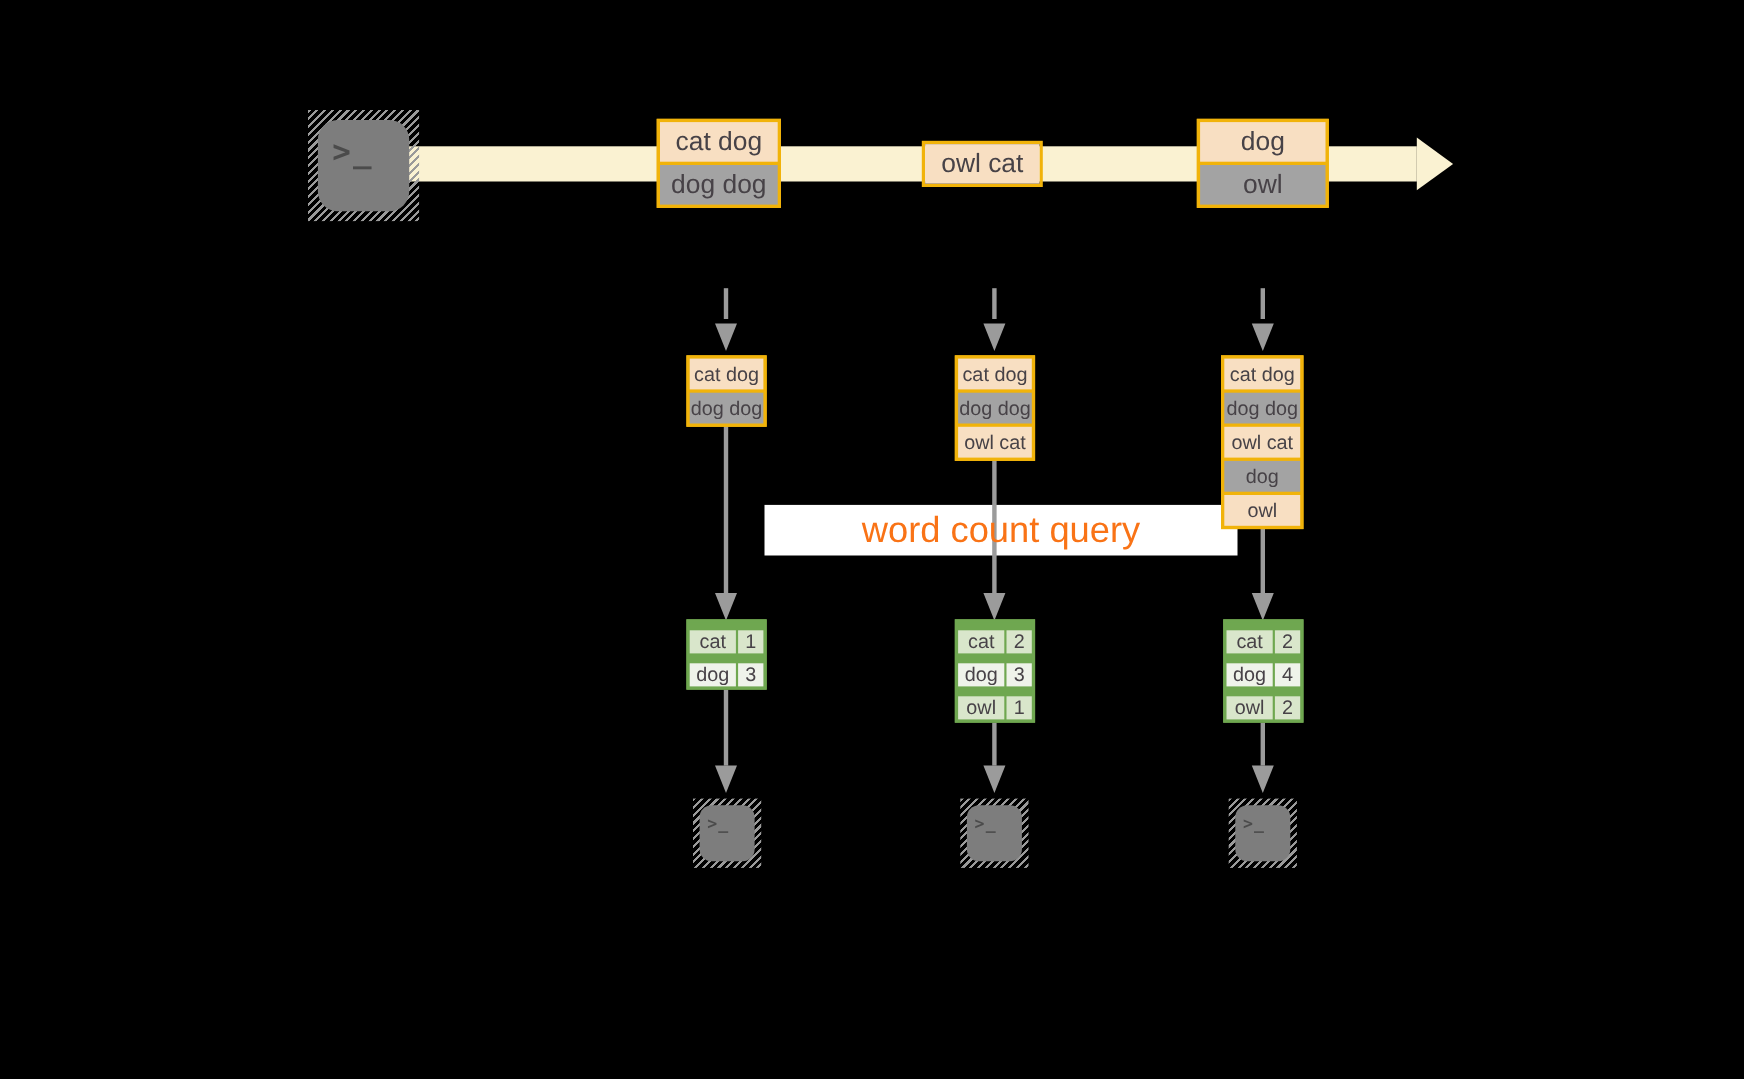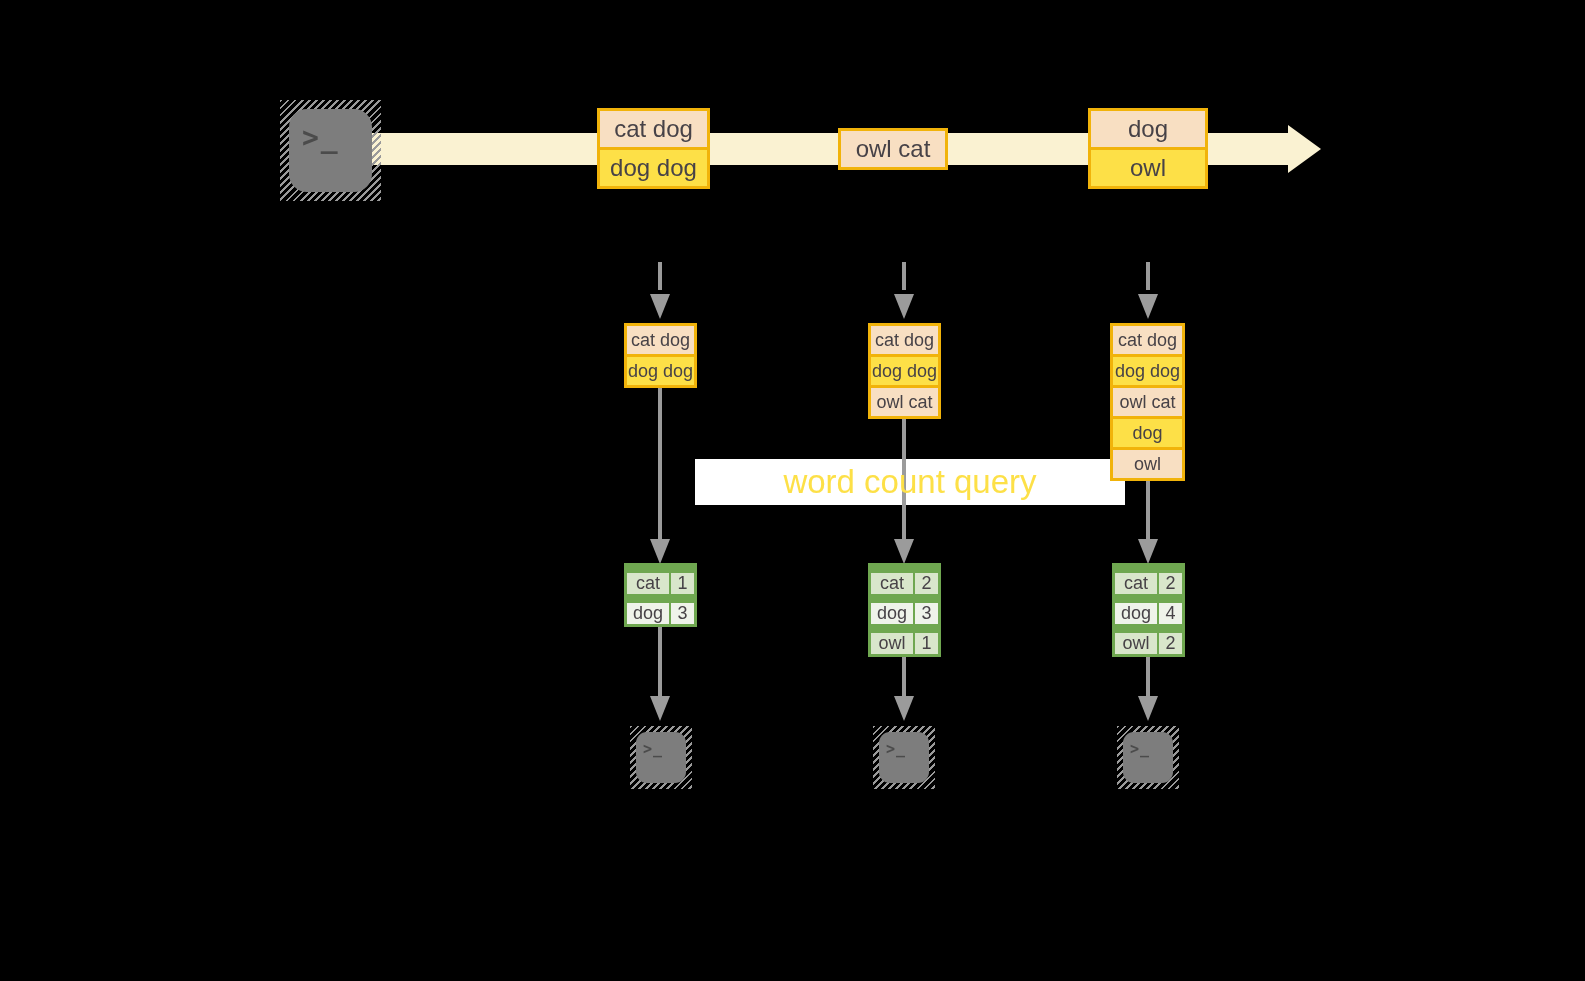--- a/index.html
+++ b/index.html
@@ -17,29 +17,29 @@
 
   
   .shaft{position:absolute;background:#FAF2D2;z-index:1;}
   .shaft-head{position:absolute;width:0;height:0;border-top:24px solid transparent;border-bottom:24px solid transparent;border-left:33px solid #FAF2D2;z-index:1;}
 
   
   .obox{position:absolute;box-sizing:border-box;border:3px solid #F1B30A;background:#F1B30A;display:flex;flex-direction:column;gap:3px;z-index:4;}
   .row{display:flex;align-items:center;justify-content:center;color:#474247;font-size:18px;height:28px;}
   .ebox .row{height:36px;font-size:24px;}
   .row.dark{background:#F8DFC2;}
-  .row.light{background:#fde047;}
+  .row.light{background:#a3a3a3;}
 
   
   .dseg,.vline{position:absolute;width:4px;background:#9B9B9B;z-index:2;}
   .vhead{position:absolute;width:0;height:0;border-left:10px solid transparent;border-right:10px solid transparent;border-top:25px solid #9B9B9B;z-index:2;}
 
   
   .band{position:absolute;background:#FFFFFF;z-index:1;}
-  .band-label{position:absolute;z-index:3;display:flex;align-items:center;justify-content:center;color:#fde047;font-size:33px;font-weight:400;}
+  .band-label{position:absolute;z-index:3;display:flex;align-items:center;justify-content:center;color:#f97316;font-size:33px;font-weight:400;}
 
   
   .gbox{position:absolute;box-sizing:border-box;width:73px;border:3px solid #6FA750;background:#6FA750;display:flex;flex-direction:column;gap:2px;z-index:4;}
   .grow{display:flex;gap:2px;height:28px;align-items:flex-end;}
   .grow .cell{display:flex;align-items:center;justify-content:center;font-size:18px;color:#474247;}
   .grow .word{width:42px;}
   .grow .count{flex:1;}
   .grow.dark .cell{background:#D9E6CB;}
   .grow.light .cell{background:#EFF3EA;}
 </style>

